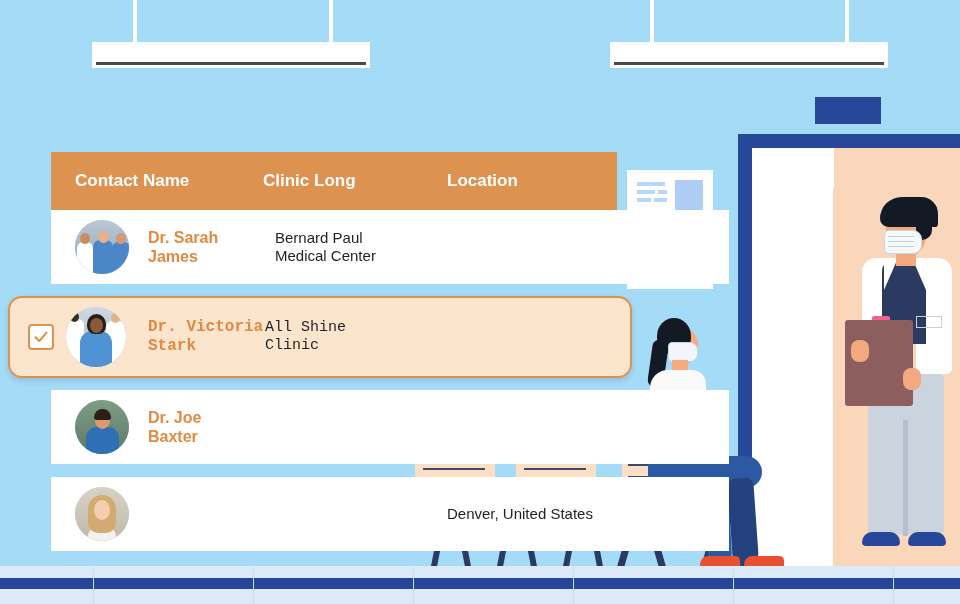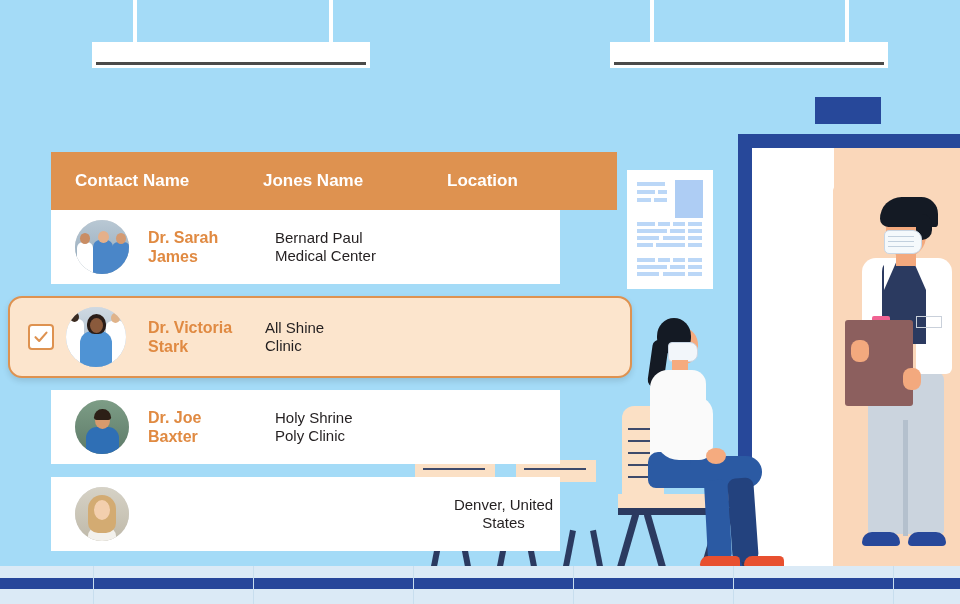--- a/index.html
+++ b/index.html
@@ -296,39 +296,40 @@
     font-size: 17px;
     font-weight: bold;
     position: absolute;
   }
   .th-contact { left: 24px; }
   .th-clinic  { left: 212px; }
   .th-location{ left: 396px; }
 
   .row {
     position: absolute; left: 51px;
-    width: 509px; height: 74px;
+    width: 678px; height: 74px;
     background: #FFFFFF;
     display: flex;
     align-items: center;
   }
   .row-1 { top: 210px; }
   .row-3 { top: 390px; }
   .row-4 { top: 477px; }
 
   .row-selected {
     position: absolute; left: 8px; top: 296px;
     width: 624px; height: 82px;
     background: #FCE5CD;
     border: 2px solid #DE9250;
     border-radius: 14px;
     box-sizing: border-box;
     display: flex;
     align-items: center;
     box-shadow: 0 3px 6px rgba(0,0,0,0.12);
+    font-family: Liberation Mono, monospace;
   }
 
   .checkbox {
     position: absolute; left: 18px;
     width: 26px; height: 26px;
     background: #FFFFFF;
     border: 2px solid #DE9250;
     border-radius: 4px;
     box-sizing: border-box;
     display: flex;
@@ -495,21 +496,21 @@
   <div class="floor-strip"></div>
   <div class="floor-line" style="left:93px;"></div>
   <div class="floor-line" style="left:253px;"></div>
   <div class="floor-line" style="left:413px;"></div>
   <div class="floor-line" style="left:573px;"></div>
   <div class="floor-line" style="left:733px;"></div>
   <div class="floor-line" style="left:893px;"></div>
 
   <div class="table-head">
     <div class="th th-contact">Contact Name</div>
-    <div class="th th-clinic">Jones Name</div>
+    <div class="th th-clinic">Clinic Long</div>
     <div class="th th-location">Location</div>
   </div>
 
   <div class="row row-1">
     <div class="avatar avatar-plain">
       <div class="av-bg" style="background:linear-gradient(180deg,#b9c8d4 0%,#8fa6b8 100%);"></div>
       <div class="av-shape" style="left:2px;  top:22px; width:16px; height:34px; background:#ffffff; border-radius:6px 6px 0 0;"></div>
       <div class="av-shape" style="left:18px; top:20px; width:20px; height:36px; background:#4a86c8; border-radius:7px 7px 0 0;"></div>
       <div class="av-shape" style="left:37px; top:22px; width:18px; height:34px; background:#4a86c8; border-radius:6px 6px 0 0;"></div>
       <div class="av-shape" style="left:5px;  top:13px; width:10px; height:11px; background:#c98d64; border-radius:50%;"></div>
@@ -546,22 +547,20 @@
 
   <div class="row row-3">
     <div class="avatar avatar-plain">
       <div class="av-bg" style="background:linear-gradient(180deg,#7d9d86 0%,#5d7a68 100%);"></div>
       <div class="av-shape" style="left:11px; top:27px; width:33px; height:29px; background:#2f6fb5; border-radius:11px 11px 0 0;"></div>
       <div class="av-shape" style="left:20px; top:12px; width:15px; height:17px; background:#d99a6d; border-radius:50%;"></div>
       <div class="av-shape" style="left:19px; top:9px;  width:17px; height:11px; background:#2c1f16; border-radius:9px 9px 3px 3px;"></div>
     </div>
     <div class="cell cell-name c-name">Dr. Joe
 Baxter</div>
-    <div class="cell c-clinic">Holy Shrine
-Poly Clinic</div>
   </div>
 
   <div class="row row-4">
     <div class="avatar avatar-plain">
       <div class="av-bg" style="background:linear-gradient(180deg,#d6d2c6 0%,#bfb9a9 100%);"></div>
       <div class="av-shape" style="left:13px; top:40px; width:28px; height:16px; background:#f3f1ec; border-radius:9px 9px 0 0;"></div>
       <div class="av-shape" style="left:13px; top:8px;  width:28px; height:38px; background:#d3ab72; border-radius:14px 14px 10px 10px;"></div>
       <div class="av-shape" style="left:19px; top:13px; width:16px; height:20px; background:#f3cfae; border-radius:50%;"></div>
     </div>
     <div class="cell c-loc" style="top:auto;text-align:center;">Denver, United States</div>

